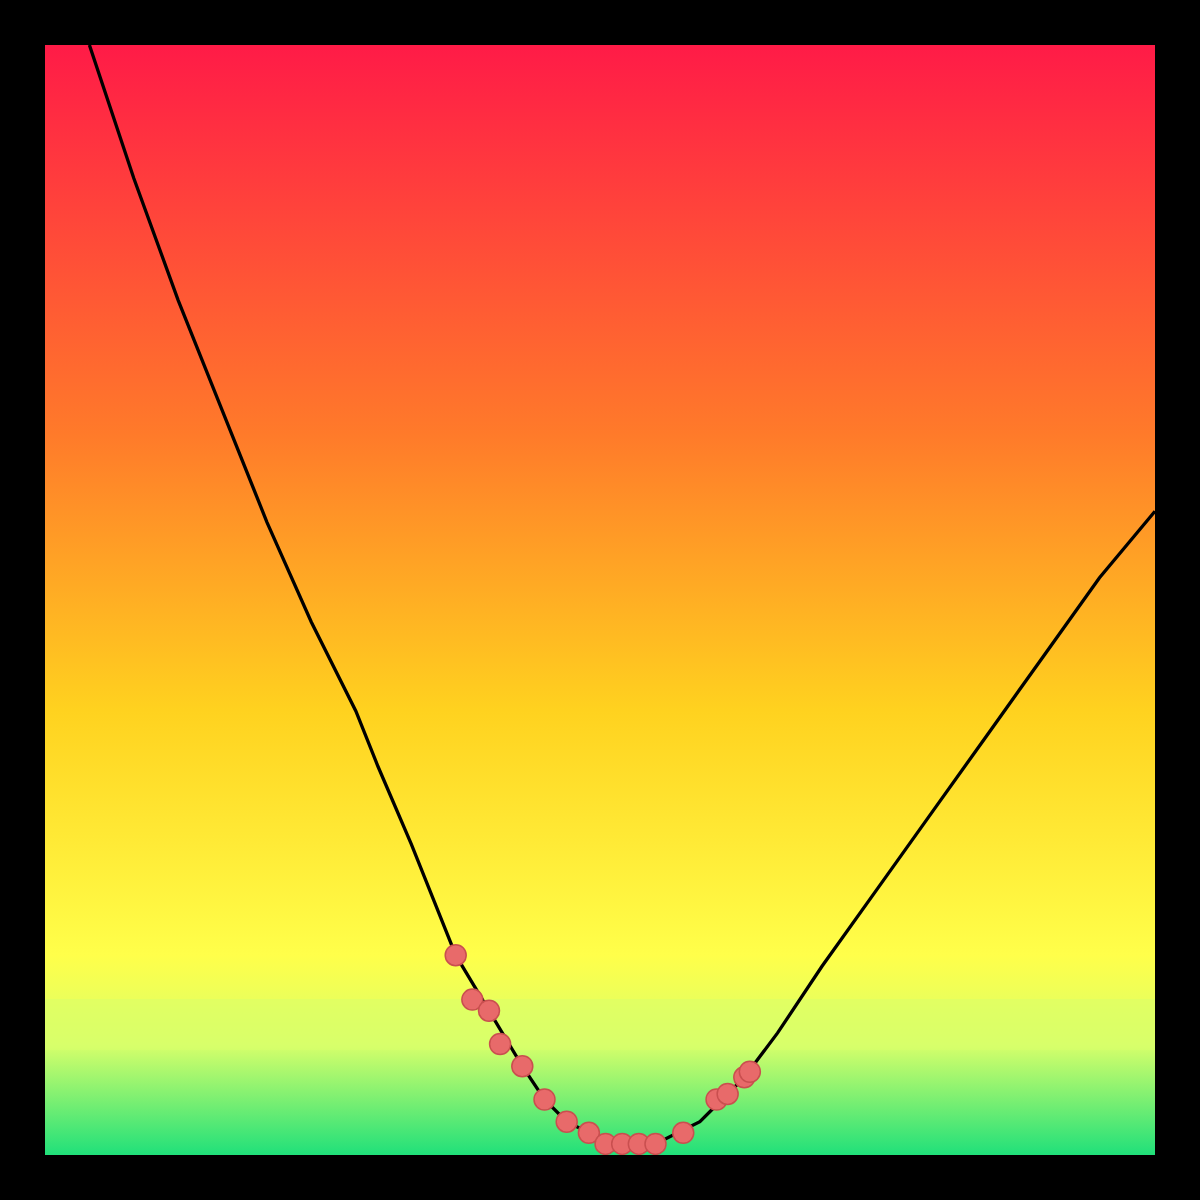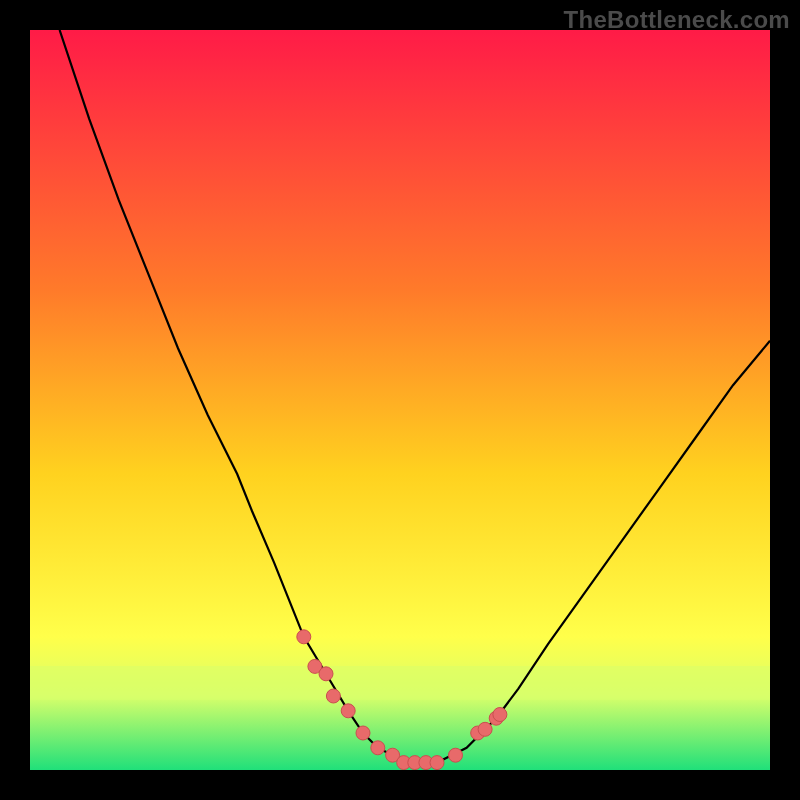--- a/index.html
+++ b/index.html
@@ -36,21 +36,20 @@
   }
   svg {
     display: block;
   }
 </style>
 </head>
 <body>
 
 <div class="frame">
 
-  <div class="watermark">TheBottleneck.com</div>
 
   <div class="plot">
     <svg id="chart-svg" width="740" height="740" viewBox="0 0 740 740">
       <defs>
         <linearGradient id="bg-grad" x1="0" y1="0" x2="0" y2="1">
           <stop id="g0" offset="0%" stop-color="#ff1b47"></stop>
           <stop id="g1" offset="35%" stop-color="#ff7a2a"></stop>
           <stop id="g2" offset="60%" stop-color="#ffd21f"></stop>
           <stop id="g3" offset="82%" stop-color="#ffff4a"></stop>
           <stop id="g4" offset="90%" stop-color="#d8ff6a"></stop>

